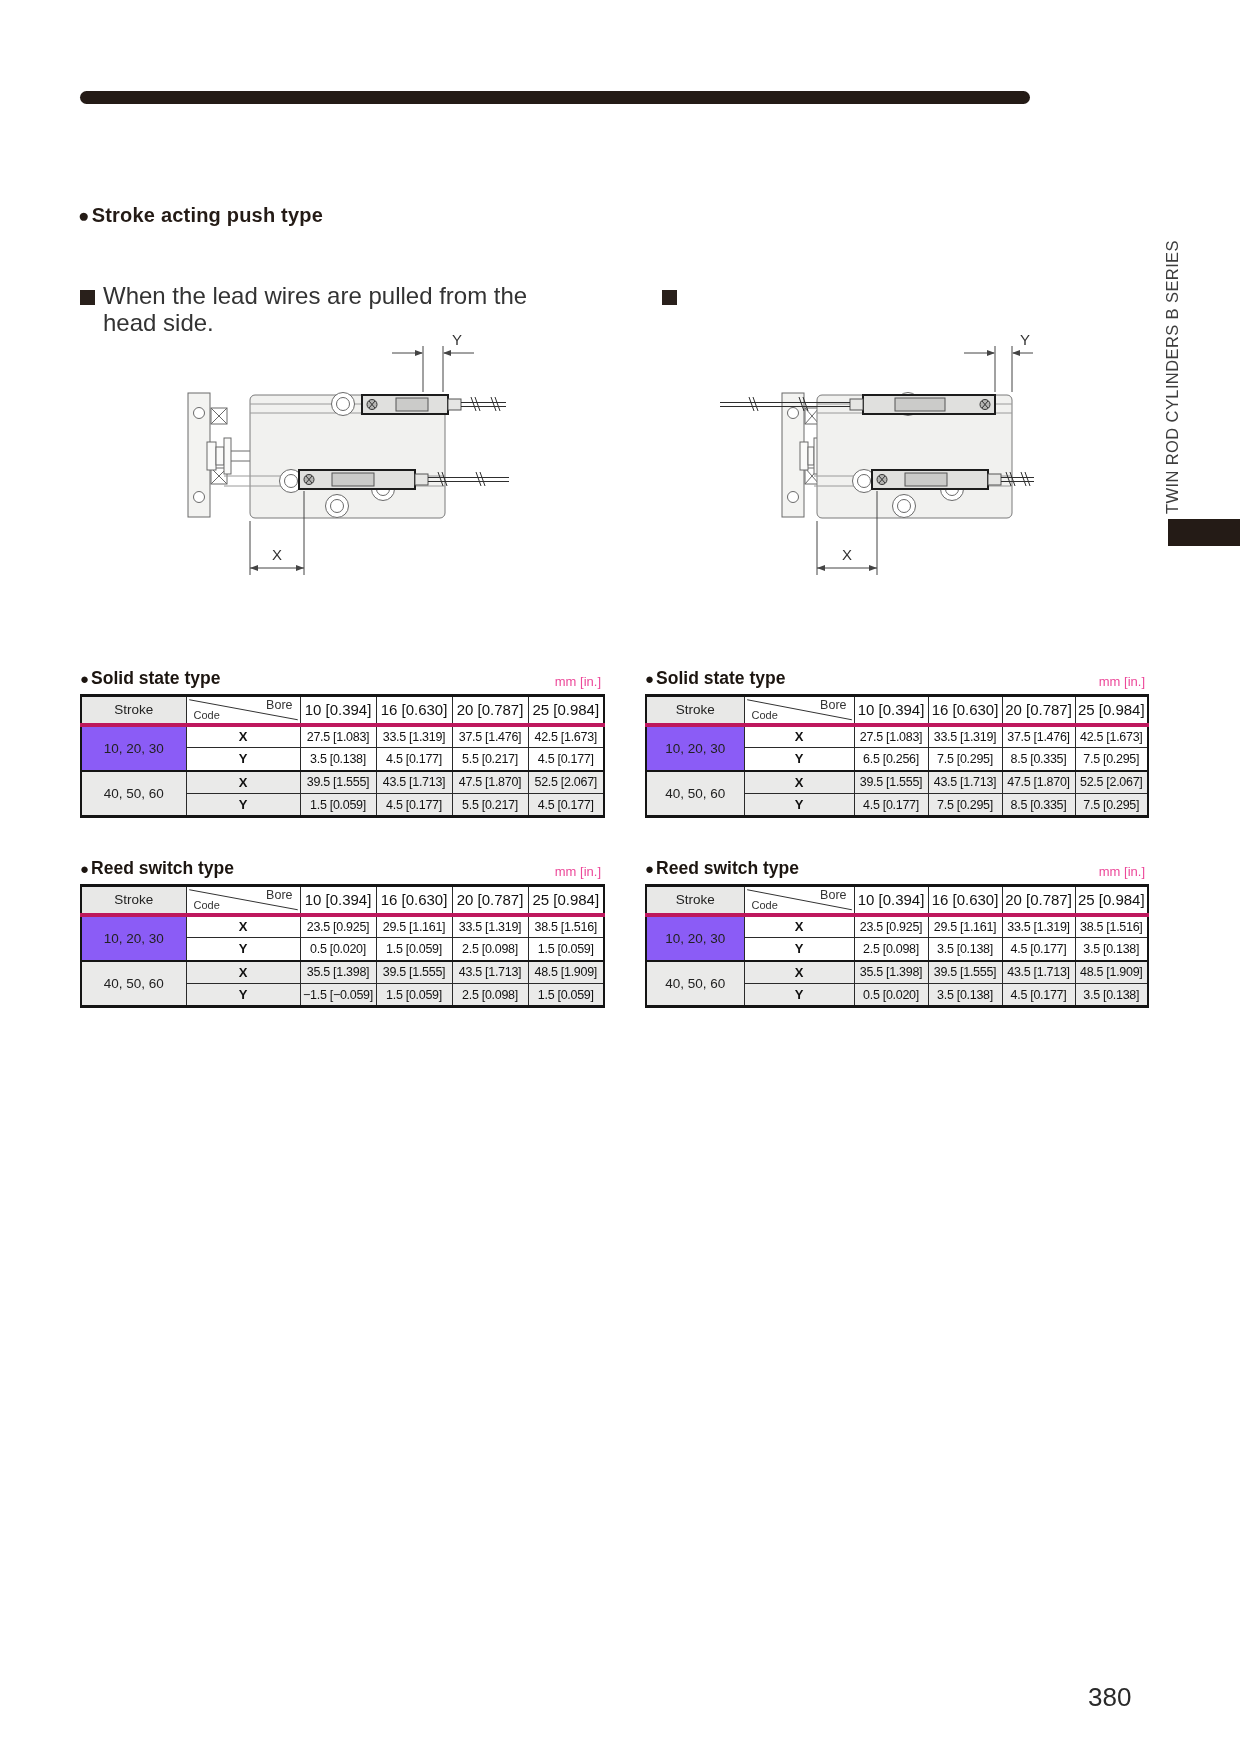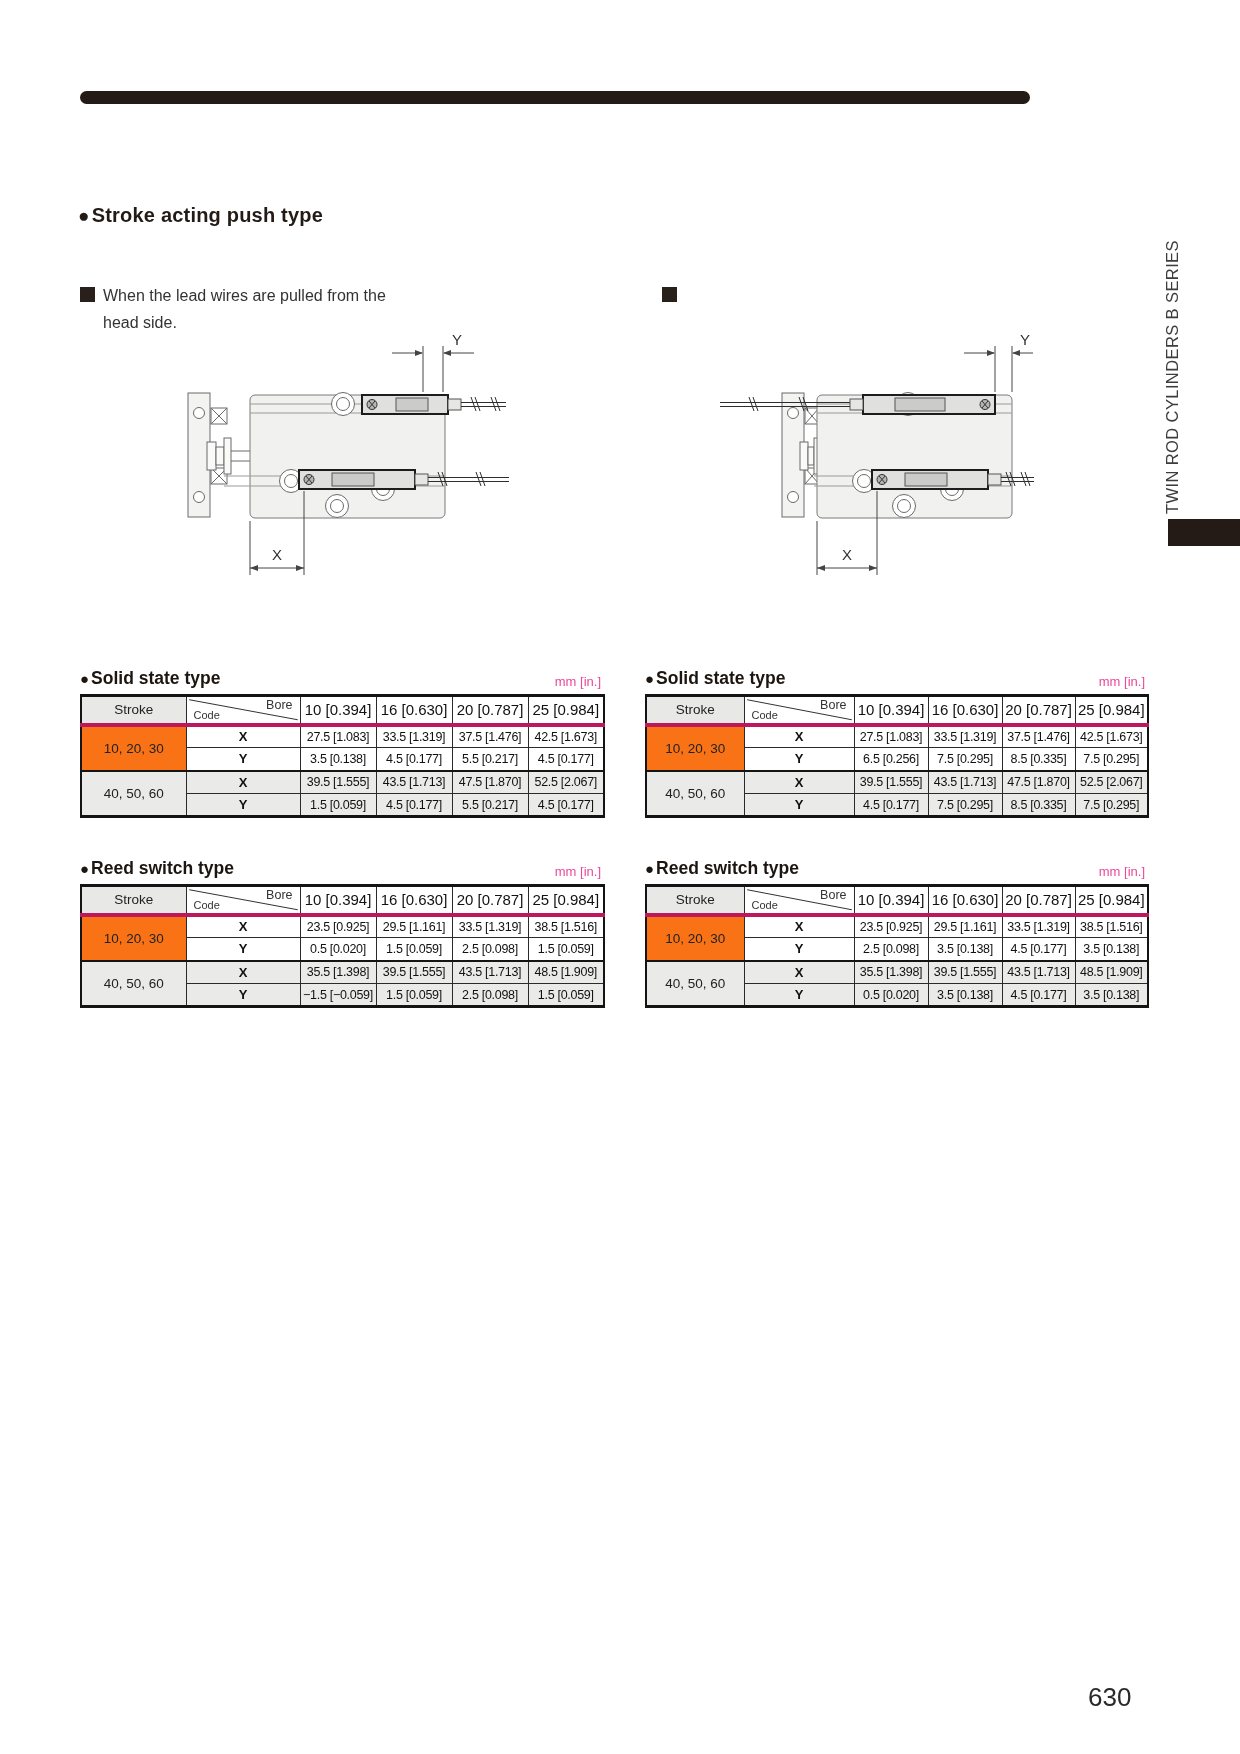--- a/index.html
+++ b/index.html
@@ -13,21 +13,21 @@
   .side-text { position:absolute; left:1158px; top:228px; width:28px; height:286px;
     writing-mode:vertical-rl; transform:rotate(180deg);
     font-size:16.5px; letter-spacing:0.4px; color:#3d3d3d; line-height:28px; white-space:nowrap; }
   .side-tab { position:absolute; left:1168px; top:519px; width:72px; height:27px; background:#241b16; }
   .pagenum { position:absolute; left:1088px; top:1682px; font-size:26px; color:#2a2a2a; }
 
   .main-heading { position:absolute; left:78px; top:204px; font-size:20px; font-weight:bold;
     color:#241b16; letter-spacing:0.2px; display:flex; align-items:center; }
   .main-heading .dot { font-size:19px; margin-right:2px; line-height:1; }
 
-  .note { position:absolute; top:282px; font-size:16px; line-height:27px; color:#333; }
+  .note { position:absolute; top:282px; font-size:24px; line-height:27px; color:#333; }
   .note .sq { display:inline-block; width:15px; height:15px; background:#29201b;
     margin-right:8px; transform:translateY(1px); }
   .note .l2 { margin-left:23px; }
 
   .diagram { position:absolute; }
   .diagram text { font-family:"Liberation Sans", sans-serif; }
 
   .tablewrap { position:absolute; }
   .t-headrow { display:flex; justify-content:space-between; align-items:flex-end; height:21px; margin-bottom:5px; }
   .t-title { font-size:17.5px; font-weight:bold; color:#1c1510; display:flex; align-items:center; }
@@ -41,34 +41,34 @@
   tr.hrow { height:29px; }
   tr.r { height:23px; }
   tr.hrow th { border-bottom:4px solid #be185d; font-weight:normal; }
   tr.gsep td { border-top:2px solid #141414; }
   th.c-stroke { background:#e8e8e7; font-size:13.5px; color:#222; }
   th.c-bore { font-size:15px; font-weight:bold; color:#111; background:#fff; }
   th.c-codebore { position:relative; background:#fff; }
   th.c-codebore .code { position:absolute; left:7px; bottom:2px; font-size:11px; color:#333; }
   th.c-codebore .bore { position:absolute; right:7px; top:1px; font-size:12.5px; color:#333; }
   th.c-codebore svg { position:absolute; left:0; top:0; width:100%; height:100%; }
-  td.stroke { font-size:13.5px; color:#222; background:#f97316; }
+  td.stroke { font-size:13.5px; color:#222; background:#8b5cf6; }
   td.xy { font-size:13px; font-weight:bold; color:#111; background:#fff; }
   td.val { font-size:12.5px; letter-spacing:-0.3px; color:#111; background:#fff; }
   td.shade { background:#eaeae9; }
 </style>
 </head>
 <body>
 
 <div class="page">
 
   <div class="topbar"></div>
   <div class="side-text">TWIN ROD CYLINDERS B SERIES</div>
   <div class="side-tab"></div>
-  <div class="pagenum">630</div>
+  <div class="pagenum">380</div>
 
   <div class="main-heading">
     <span class="dot">●</span>
     <span>Stroke acting push type</span>
   </div>
 
   <div class="note" style="left:80px; width:460px;">
     <div><span class="sq"></span><span>When the lead wires are pulled from the</span></div>
     <div class="l2">head side.</div>
   </div>

